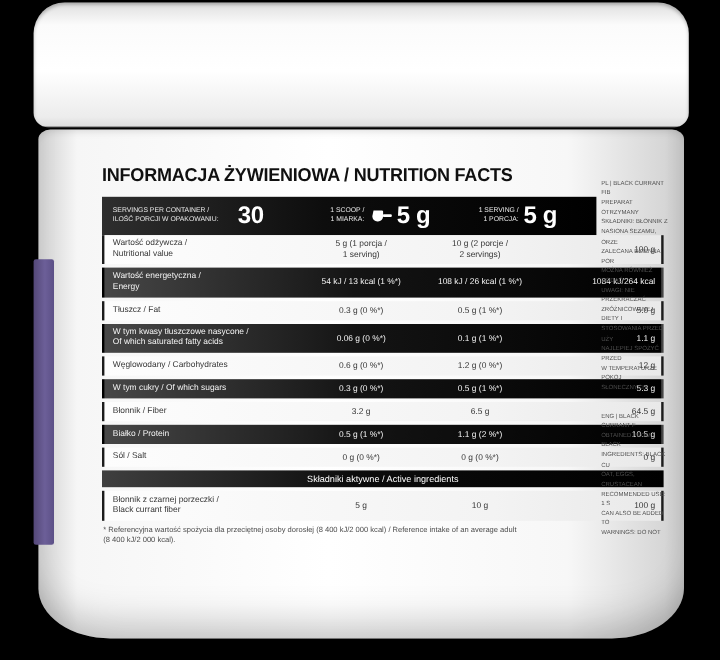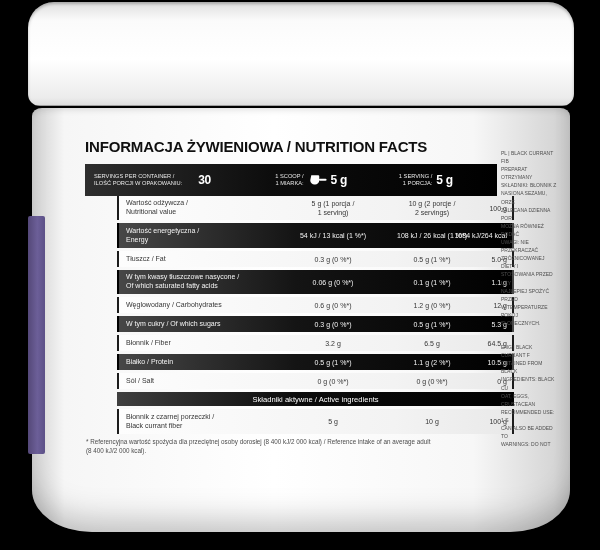--- a/index.html
+++ b/index.html
@@ -35,29 +35,29 @@
     font-size:15.5px;font-weight:bold;color:#101010;white-space:nowrap;
     letter-spacing:-0.2px;transform:scaleX(.97);transform-origin:left center;
   }
   .nf-header{
     position:absolute;left:85px;top:164px;width:412px;height:32px;
     background:linear-gradient(90deg,#2e2e2e 0%,#0d0d0d 45%,#000 100%);
     color:#fff;display:flex;align-items:center;
   }
   .hd-cell{display:flex;align-items:center;}
   .hd-lbl{font-size:5.7px;line-height:7px;white-space:pre-line;text-transform:uppercase;color:#e8e8e8;}
-  .hd-val{font-size:12px;font-weight:bold;color:#fff;letter-spacing:-0.3px;}
+  .hd-val{font-size:20px;font-weight:bold;color:#fff;letter-spacing:-0.3px;}
   .hd-c1{padding-left:9px;flex:0 0 44%;}
   .hd-c1 .hd-val{margin-left:16px;}
   .hd-c2{flex:0 0 30%;}
   .hd-c2 .hd-lbl{text-align:right;}
   .scoop{margin:0 4px 0 6px;display:block;}
   .hd-c3{flex:1;}
   .hd-c3 .hd-lbl{text-align:right;margin-right:4px;}
-  .rows{position:absolute;left:85px;top:196px;width:397px;margin-left:32px;}
+  .rows{position:absolute;left:85px;top:196px;width:468px;}
   .nf-row{
     position:relative;width:100%;margin-bottom:3px;
     border-left:2px solid #1c1c1c;border-right:2px solid #1c1c1c;box-sizing:border-box;
   }
   .nf-row.light{background:linear-gradient(90deg,#fdfdfd 0%,#f3f3f3 70%,#e9e9e9 100%);color:#353535;}
   .nf-row.dark{background:linear-gradient(90deg,#474747 0%,#141414 45%,#000 100%);color:#f4f4f4;border-color:transparent;}
   .h1{height:16px;} .h2{height:24px;} .h2b{height:25px;}
   .cell{position:absolute;top:0;bottom:0;display:flex;align-items:center;font-size:7px;}
   .c-label{left:7px;width:150px;justify-content:flex-start;white-space:pre-line;line-height:8.6px;}
   .c-v1{left:156px;width:116px;justify-content:center;text-align:center;white-space:pre-line;line-height:9px;}

